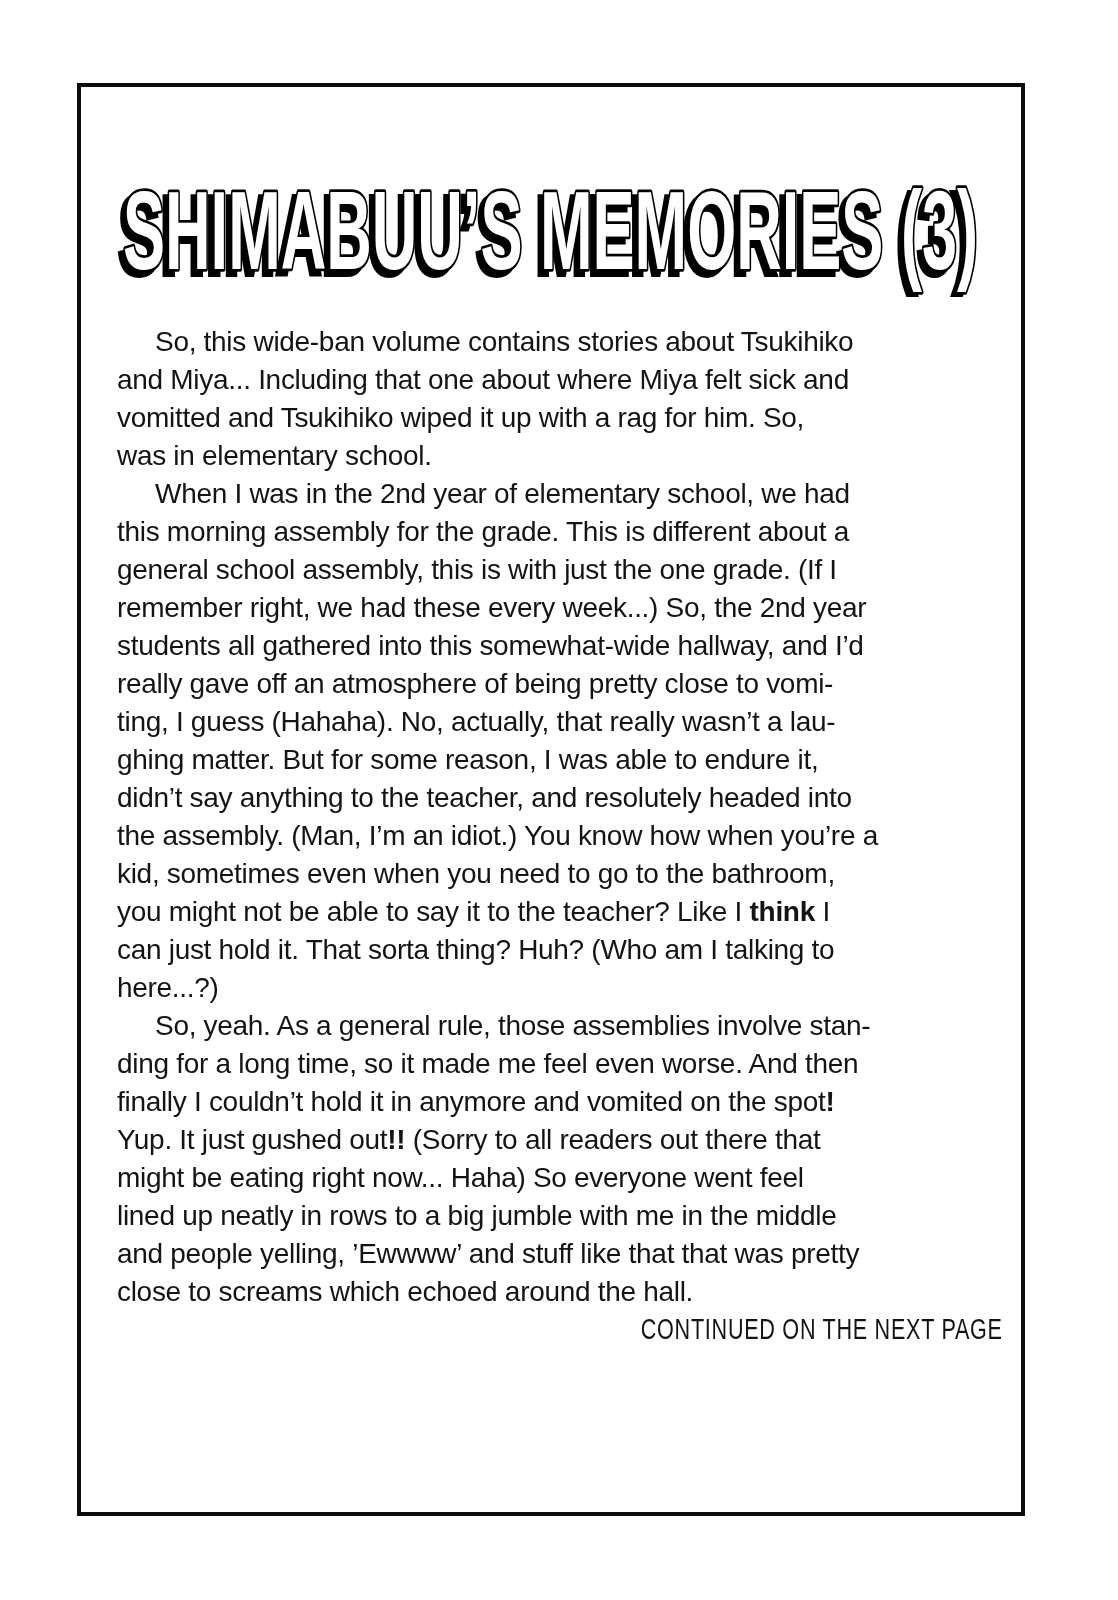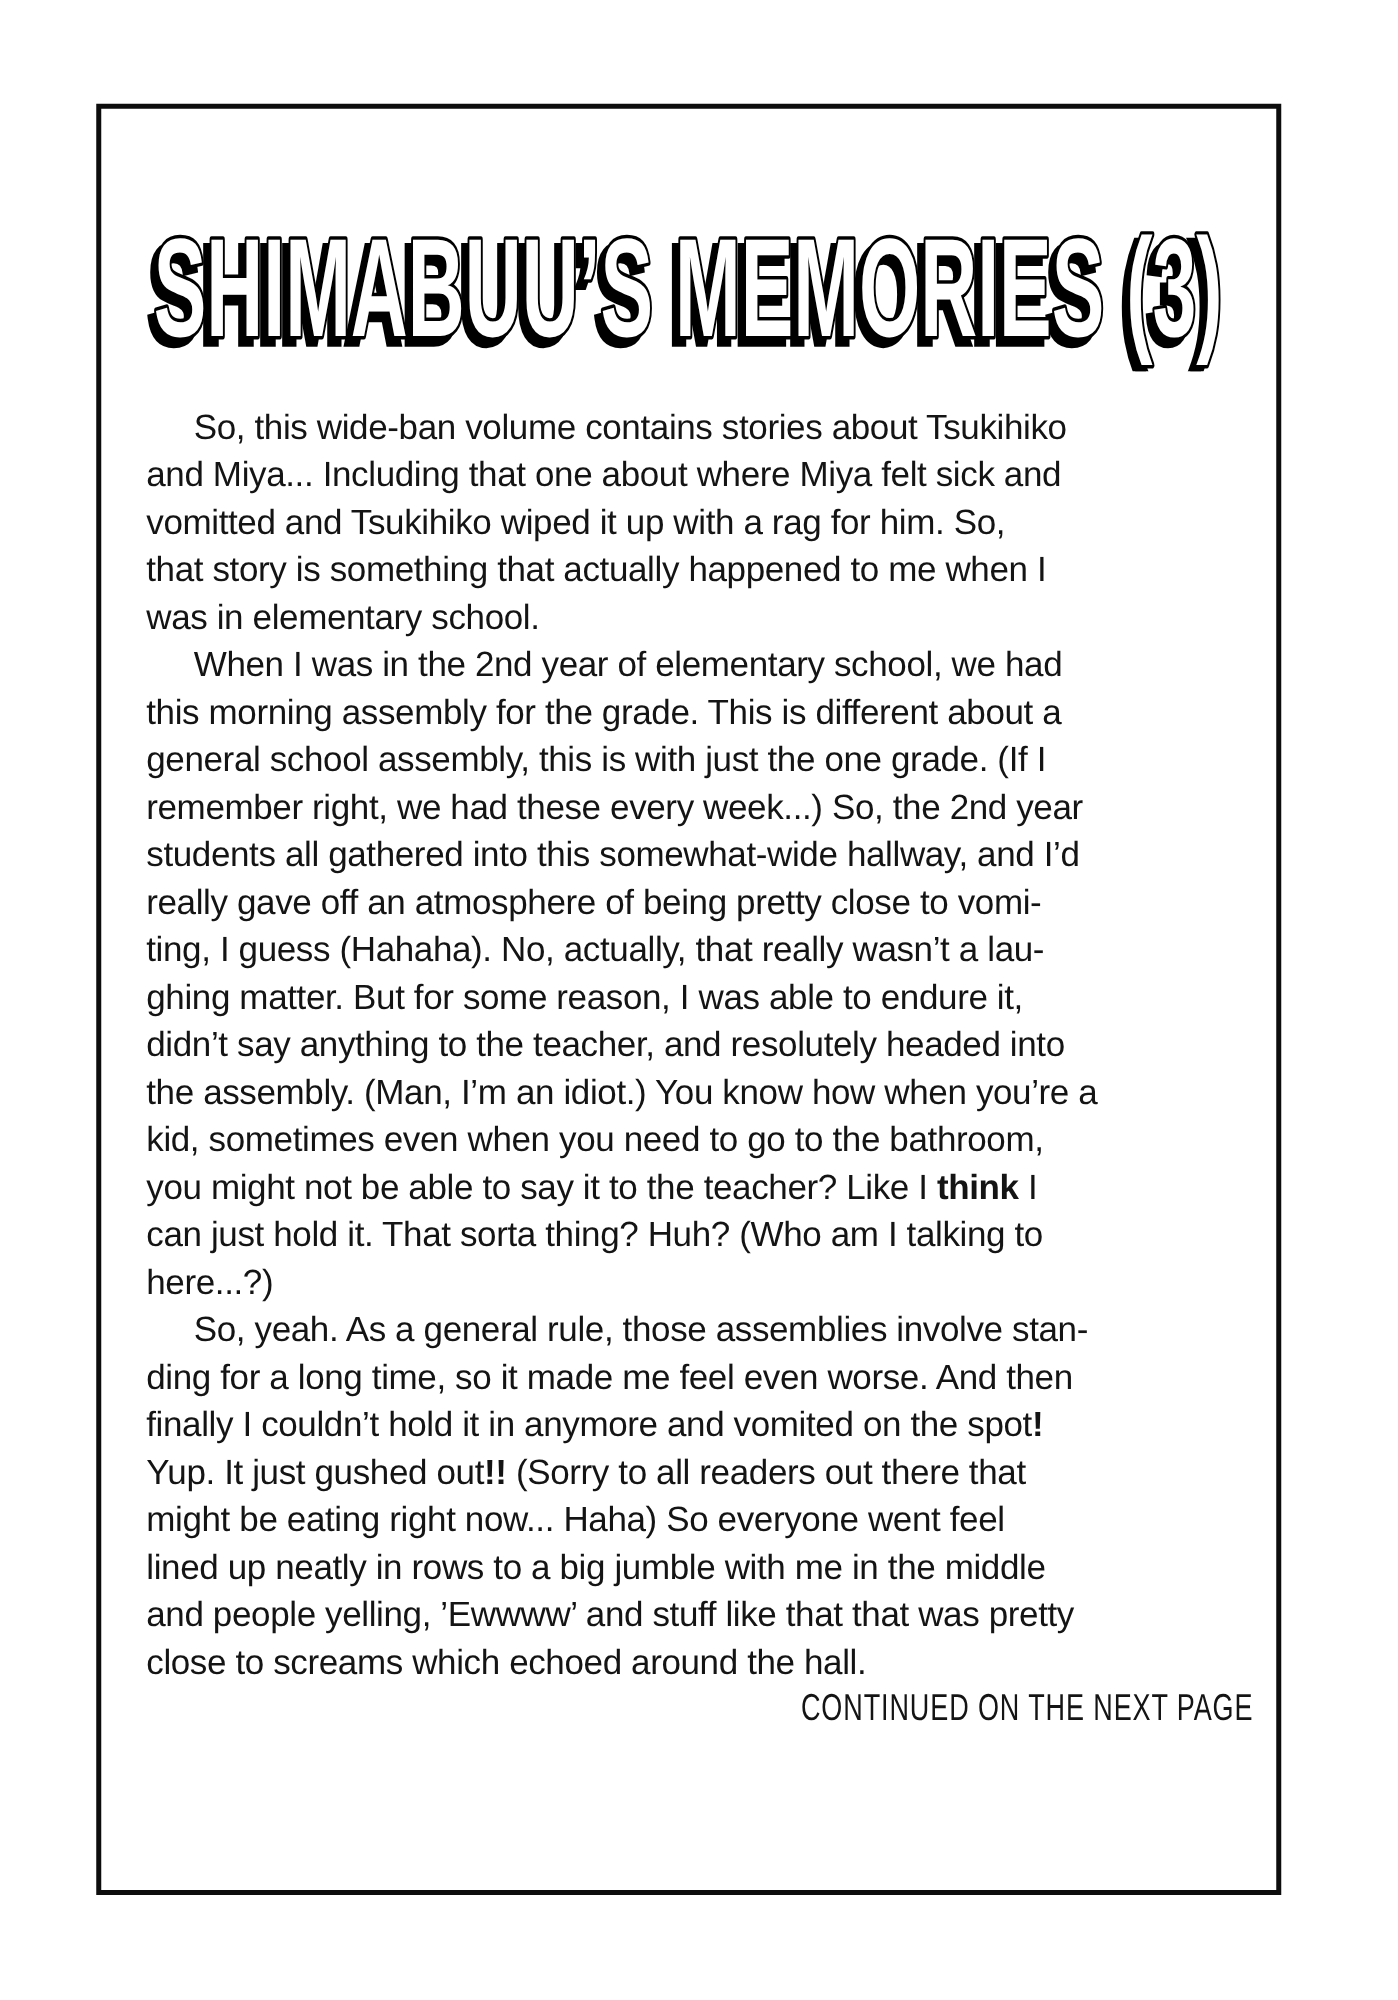--- a/index.html
+++ b/index.html
@@ -78,21 +78,20 @@
         <text class="t-shadow" x="1" y="89" font-size="112" textLength="855" lengthAdjust="spacingAndGlyphs">SHIMABUU’S MEMORIES (3)</text>
         <text class="t-main" x="6" y="84" font-size="112" textLength="855" lengthAdjust="spacingAndGlyphs">SHIMABUU’S MEMORIES (3)</text>
       </svg>
     </div>
 
     <div class="body-text">
         <div class="para">
           <div class="line first">So, this wide-ban volume contains stories about Tsukihiko</div>
           <div class="line">and Miya... Including that one about where Miya felt sick and</div>
           <div class="line">vomitted and Tsukihiko wiped it up with a rag for him. So,</div>
-          <div class="line">that story is something that actually happened to me when I</div>
           <div class="line">was in elementary school.</div>
         </div>
         <div class="para">
           <div class="line first">When I was in the 2nd year of elementary school, we had</div>
           <div class="line">this morning assembly for the grade. This is different about a</div>
           <div class="line">general school assembly, this is with just the one grade. (If I</div>
           <div class="line">remember right, we had these every week...) So, the 2nd year</div>
           <div class="line">students all gathered into this somewhat-wide hallway, and I’d</div>
           <div class="line">really gave off an atmosphere of being pretty close to vomi-</div>
           <div class="line">ting, I guess (Hahaha). No, actually, that really wasn’t a lau-</div>

